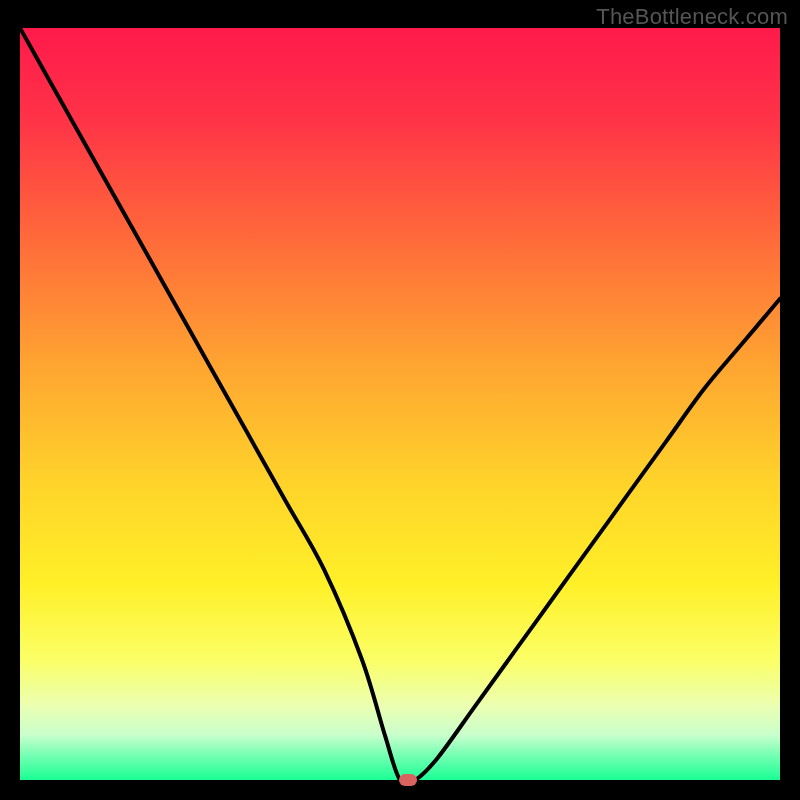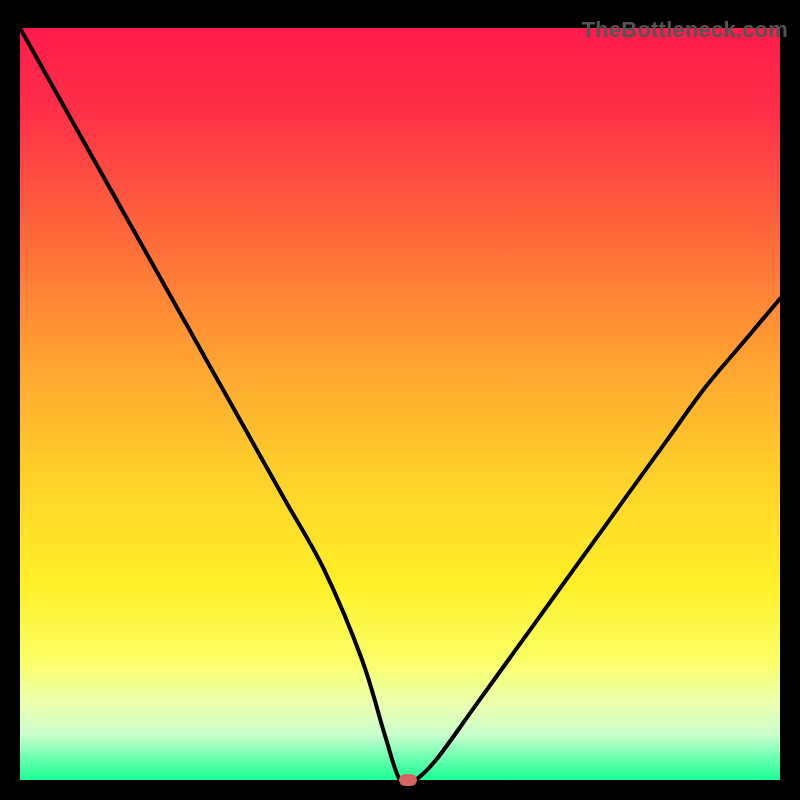--- a/index.html
+++ b/index.html
@@ -16,24 +16,23 @@
     width: 800px;
     height: 800px;
     background: #000;
   }
   .watermark {
     position: absolute;
     top: 4px;
     right: 12px;
     color: #555;
     font-size: 22px;
-    font-weight: 700;
+    font-weight: 400;
     z-index: 10;
     letter-spacing: 0.2px;
-    margin-top: 13px;
   }
   .plot-wrap {
     position: absolute;
     left: 20px;
     top: 28px;
     width: 760px;
     height: 752px;
     background: #000;
   }
   svg.plot {

